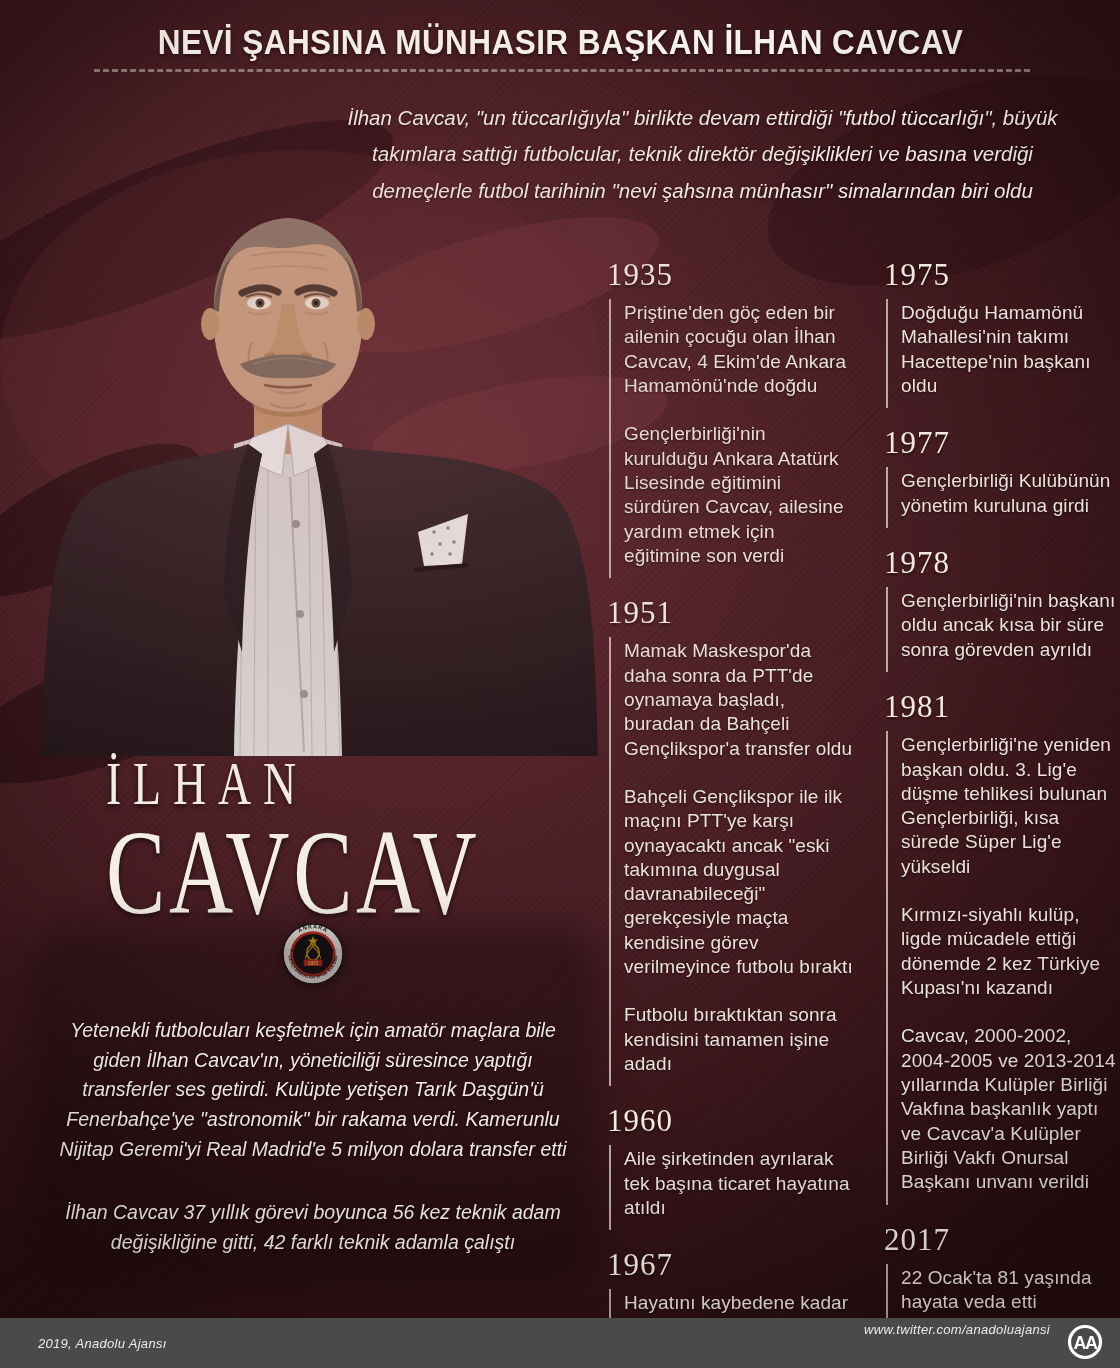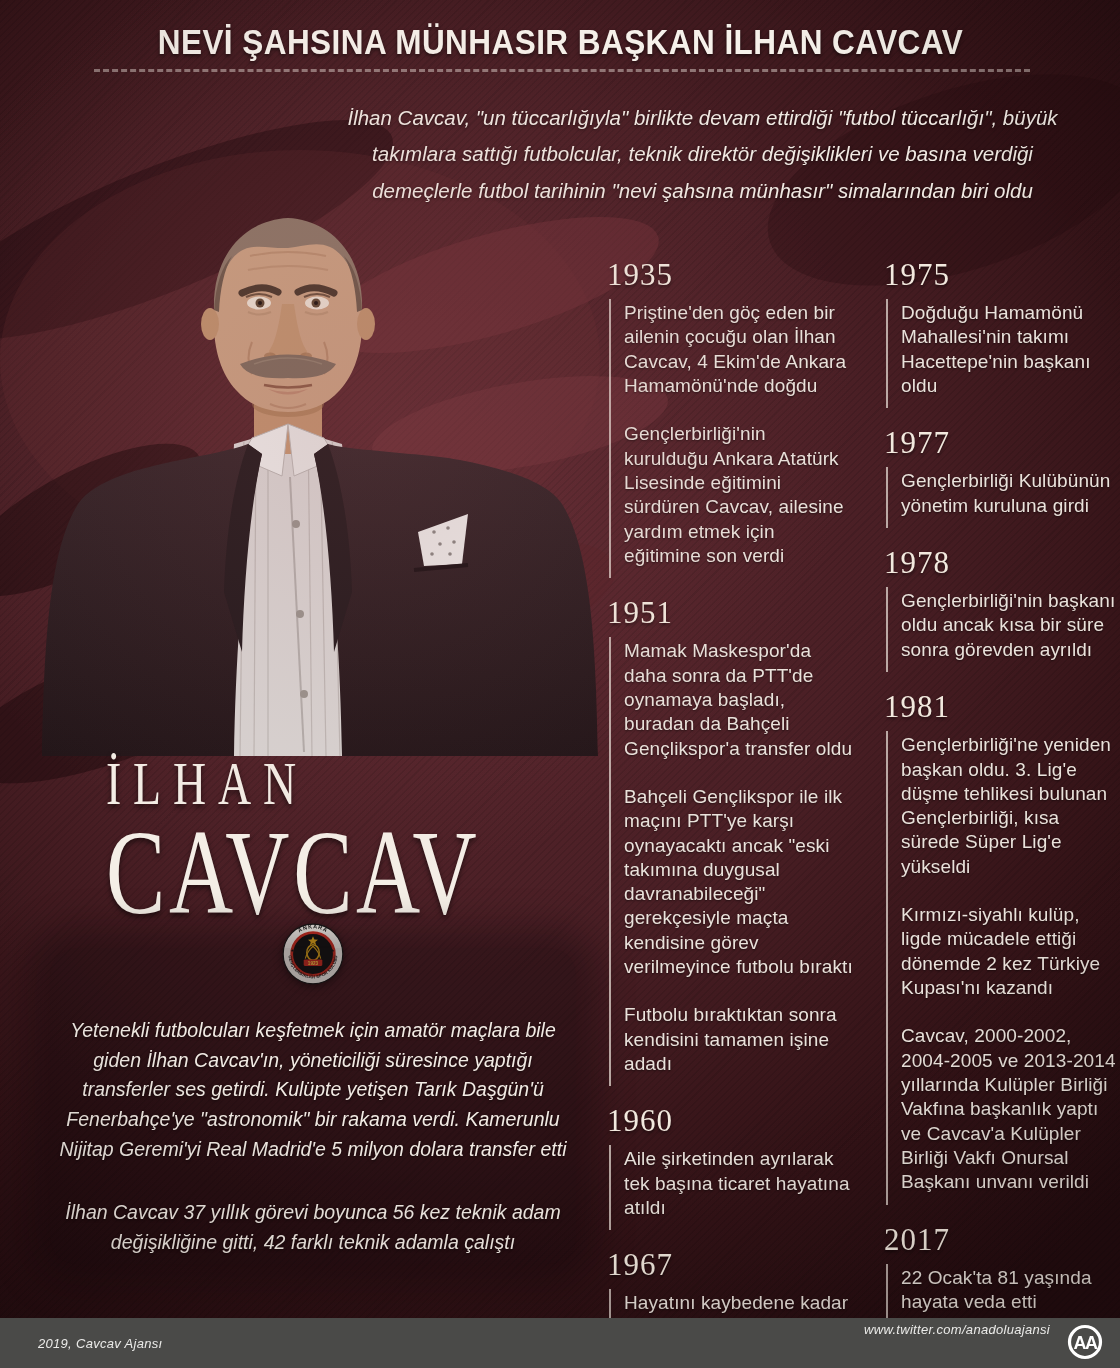--- a/index.html
+++ b/index.html
@@ -293,21 +293,21 @@
             <p class="tl-para">22 Ocak'ta 81 yaşında hayata veda etti</p>
           </div>
         </section>
       </div>
 
   </div>
 
   <div class="vignette"></div>
 
   <div class="footer">
-    <span class="footer-credit">2019, Cavcav Ajansı</span>
+    <span class="footer-credit">2019, Anadolu Ajansı</span>
     <span class="footer-right">
       <span class="footer-url">www.twitter.com/anadoluajansi</span>
       <svg width="42" height="42" viewBox="0 0 42 42" aria-hidden="true">
         <circle cx="21" cy="20" r="15.5" fill="none" stroke="#ffffff" stroke-width="3.2"></circle>
         <text x="21" y="27" font-family="Liberation Sans, sans-serif" font-size="18" font-weight="bold" fill="#ffffff" text-anchor="middle" letter-spacing="-1.5">AA</text>
       </svg>
     </span>
   </div>
 
 </div>

